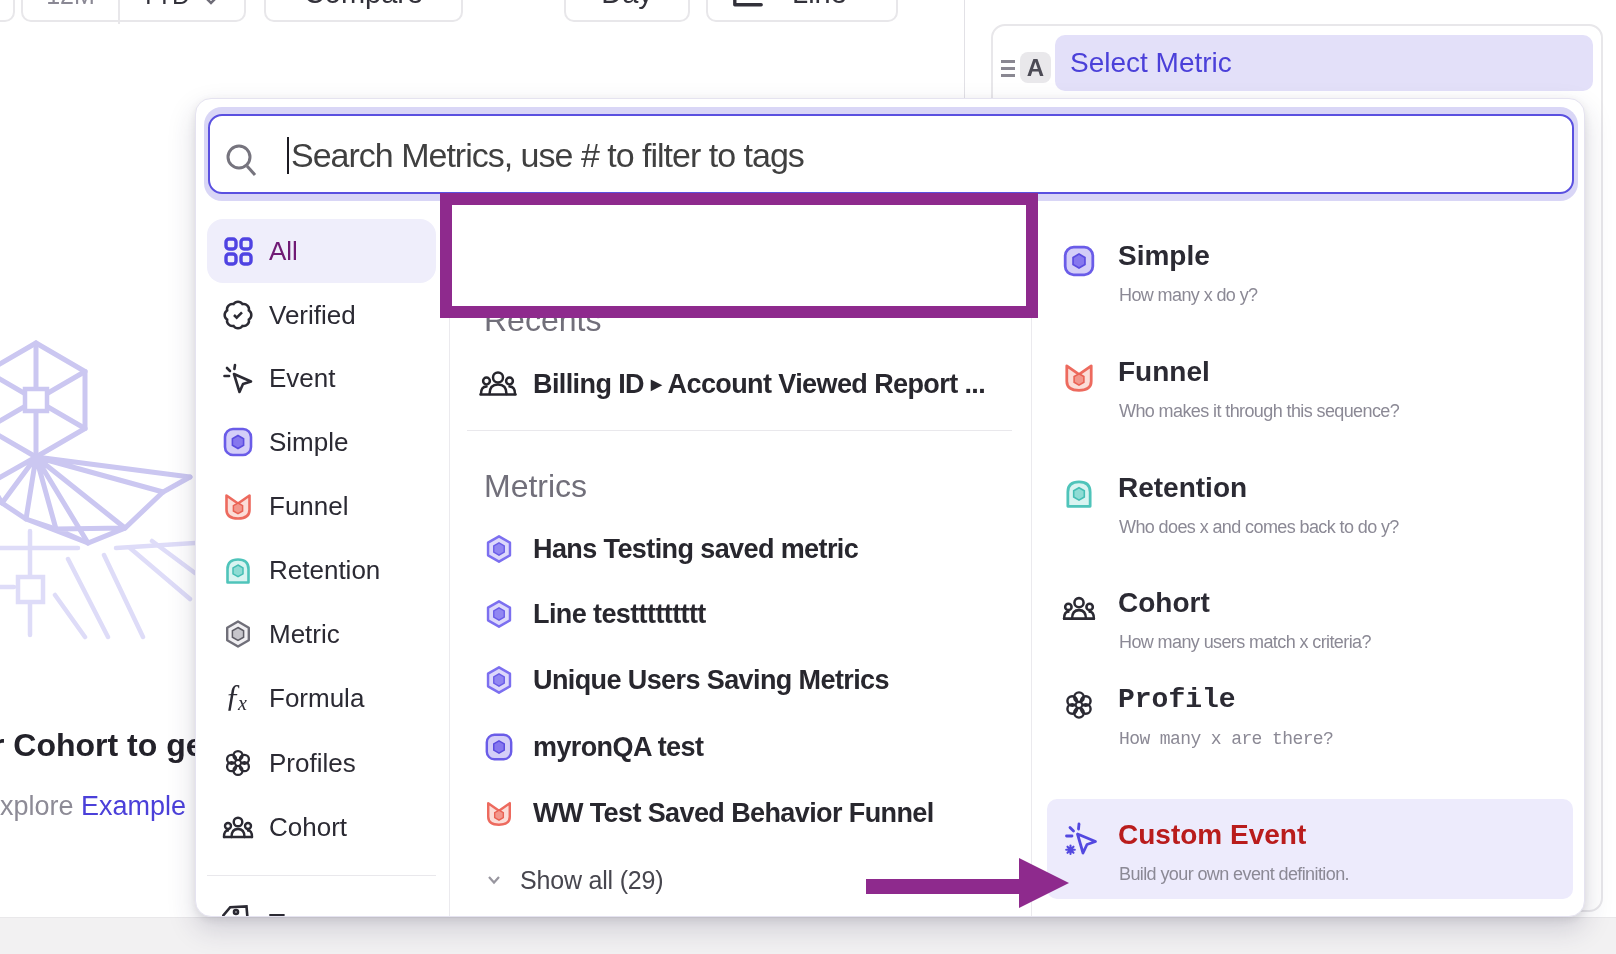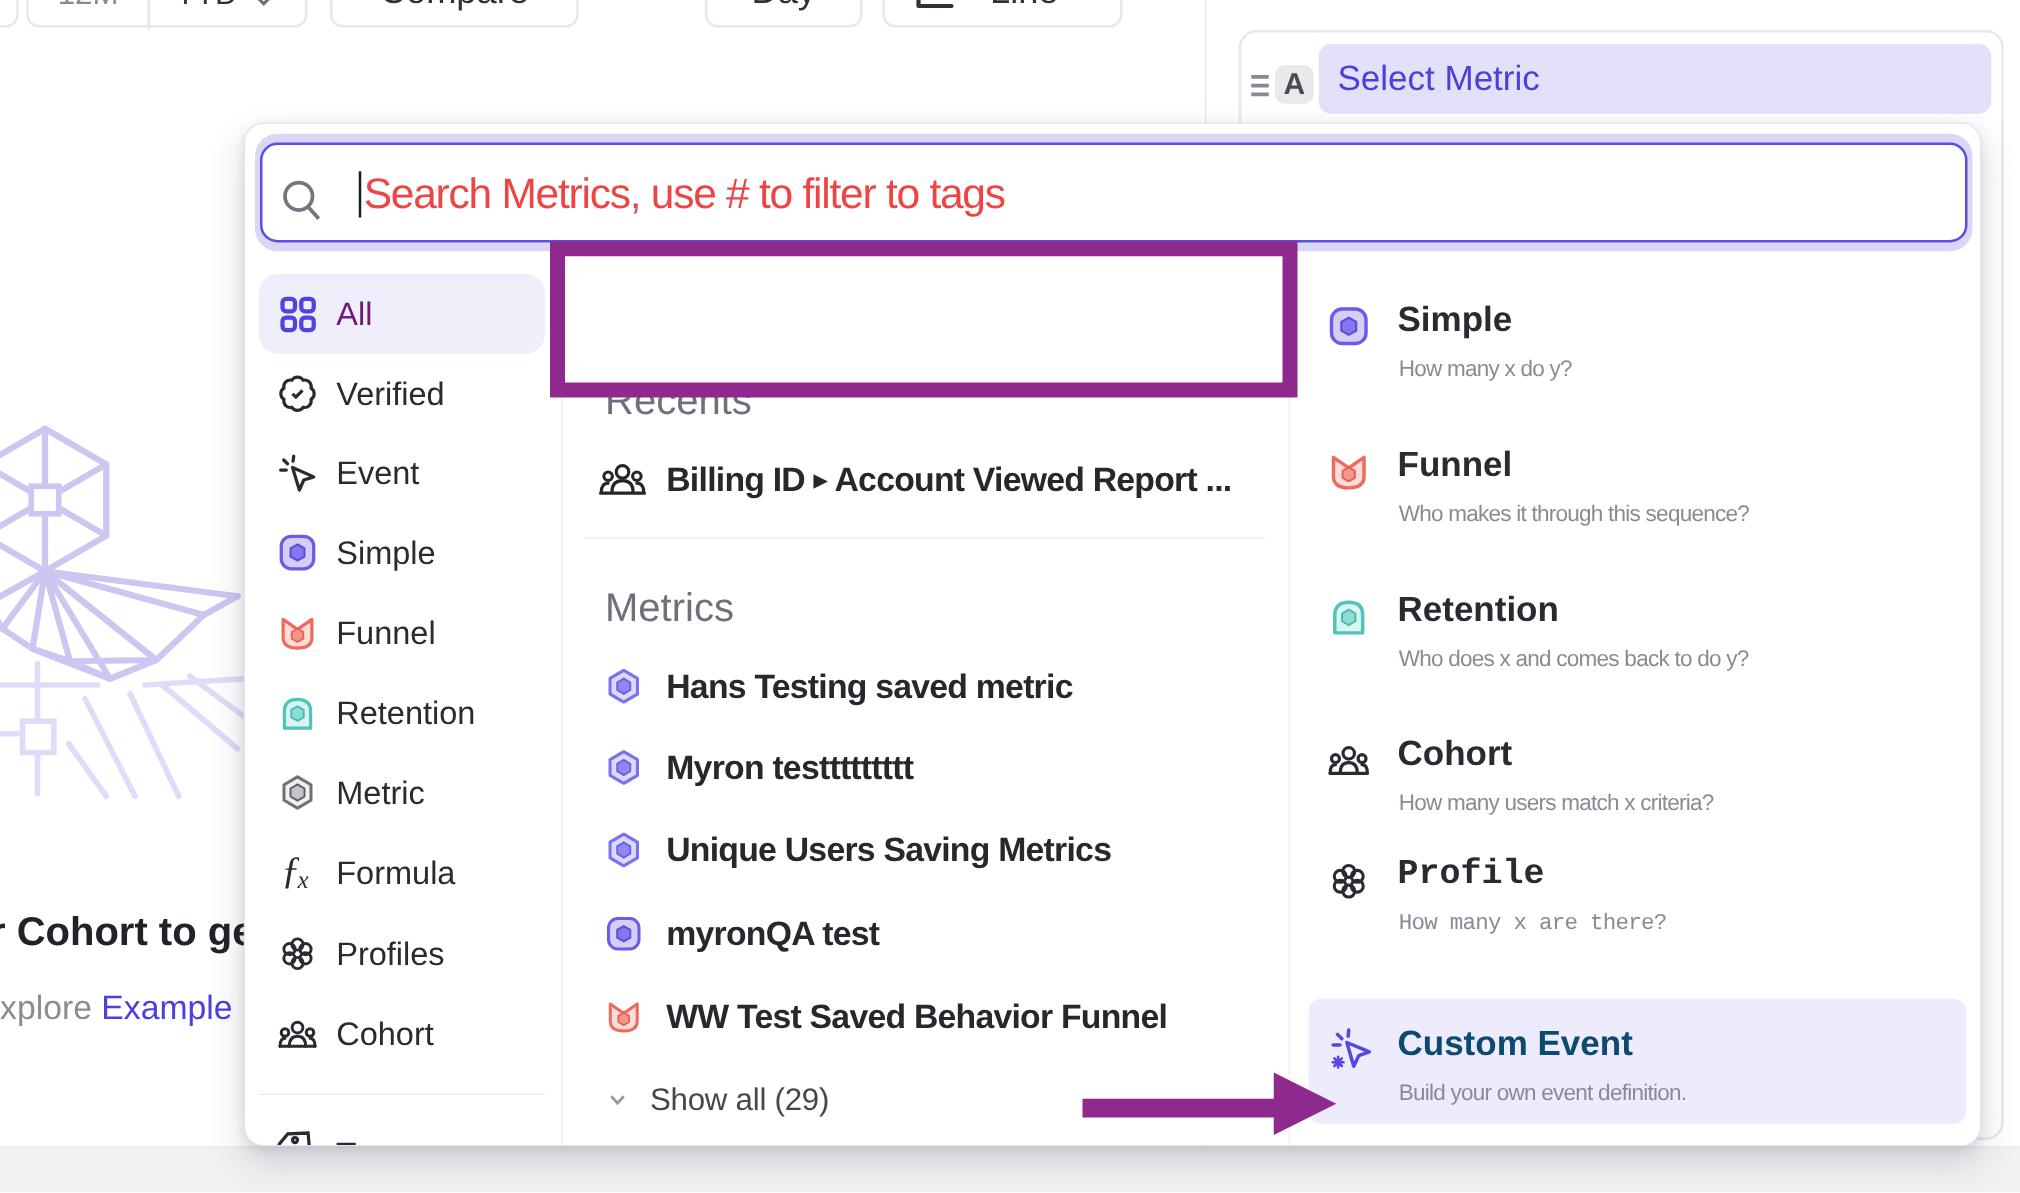--- a/index.html
+++ b/index.html
@@ -15,21 +15,21 @@
 
   .rcard { position:absolute; left:991px; top:24px; width:612px; height:888px; background:#fff; border:2px solid #e8e7ea; border-radius:14px; }
   .apill { position:absolute; left:27px; top:26px; width:31px; height:31px; background:#e9e8eb; border-radius:8px; font-size:24px; font-weight:700; color:#4c4b55; text-align:center; line-height:31px; }
   .selpill { position:absolute; left:62px; top:9px; width:538px; height:56px; background:#e3e0f9; border-radius:10px; font-size:28px; color:#4b40d9; line-height:56px; padding-left:15px; font-weight:500;}
 
   
   .panel { position:absolute; left:195px; top:98px; width:1390px; height:819px; background:#fff; border:1px solid #e5e3f0; border-radius:16px;
            box-shadow:0 12px 28px rgba(40,35,80,.17), 0 3px 9px rgba(0,0,0,.08); overflow:hidden; }
   .sring { position:absolute; left:8px; top:8px; width:1374px; height:94px; background:#d9d6f6; border-radius:18px; }
   .sinput { position:absolute; left:4px; top:7px; width:1366px; height:80px; background:#fff; border:2px solid #5a50e0; border-radius:14px; }
-  .placeholder { position:absolute; left:81px; top:0; height:78px; line-height:78px; font-size:34px; color:#ef4444; letter-spacing:-1px; }
+  .placeholder { position:absolute; left:81px; top:0; height:78px; line-height:78px; font-size:34px; color:#404040; letter-spacing:-1px; }
   .caret { position:absolute; left:77px; top:21px; width:2px; height:37px; background:#1c1b22; }
 
   .vsep1 { position:absolute; left:253px; top:102px; bottom:0; width:1px; background:#ebeaee; }
   .vsep2 { position:absolute; left:835px; top:102px; bottom:0; width:1px; background:#ebeaee; }
 
   
   .siderow { position:absolute; left:11px; width:229px; height:64px; border-radius:16px; }
   .siderow .ic { position:absolute; left:15px; top:16px; width:32px; height:32px; }
   .siderow .lb { position:absolute; left:62px; top:0; line-height:64px; font-size:26px; color:#2b2a33; }
   .sidesep { position:absolute; left:11px; width:229px; height:1px; background:#e9e8ec; }
@@ -223,21 +223,21 @@
         <path d="M16 2.5 L27.7 9.25 L27.7 22.75 L16 29.5 L4.3 22.75 L4.3 9.25 Z" fill="#ddd9fb" stroke="#7c6ff0" stroke-width="2.6" stroke-linejoin="round"></path>
         <path d="M16 9.5 L21.6 12.75 L21.6 19.25 L16 22.5 L10.4 19.25 L10.4 12.75 Z" fill="#9186f2" stroke="#6a5ce8" stroke-width="1.5"></path>
       </svg>
       <div class="lb">Hans Testing saved metric</div>
     </div>
     <div class="mrow" style="top:483px;">
       <svg class="ic" viewBox="0 0 32 32">
         <path d="M16 2.5 L27.7 9.25 L27.7 22.75 L16 29.5 L4.3 22.75 L4.3 9.25 Z" fill="#ddd9fb" stroke="#7c6ff0" stroke-width="2.6" stroke-linejoin="round"></path>
         <path d="M16 9.5 L21.6 12.75 L21.6 19.25 L16 22.5 L10.4 19.25 L10.4 12.75 Z" fill="#9186f2" stroke="#6a5ce8" stroke-width="1.5"></path>
       </svg>
-      <div class="lb">Myron testtttttttt</div>
+      <div class="lb">Line testtttttttt</div>
     </div>
     <div class="mrow" style="top:549px;">
       <svg class="ic" viewBox="0 0 32 32">
         <path d="M16 2.5 L27.7 9.25 L27.7 22.75 L16 29.5 L4.3 22.75 L4.3 9.25 Z" fill="#ddd9fb" stroke="#7c6ff0" stroke-width="2.6" stroke-linejoin="round"></path>
         <path d="M16 9.5 L21.6 12.75 L21.6 19.25 L16 22.5 L10.4 19.25 L10.4 12.75 Z" fill="#9186f2" stroke="#6a5ce8" stroke-width="1.5"></path>
       </svg>
       <div class="lb">Unique Users Saving Metrics</div>
     </div>
     <div class="mrow" style="top:682px;">
       <svg class="ic" viewBox="0 0 32 32">
@@ -310,21 +310,21 @@
     </div>
     <div class="abs" style="left:851px; top:700px; width:526px; height:100px; background:#edebfc; border-radius:10px;"></div>
     <div class="rrow" style="top:716px;">
       <svg class="ic" style="top:6px; width:38px; height:38px;" viewBox="0 0 38 38" fill="none" stroke="#5348e0" stroke-width="2.8" stroke-linejoin="round" stroke-linecap="round">
         <path d="M15.5 13 L33.5 20.5 L25 23.5 L21 32 Z"></path>
         <line x1="17" y1="3" x2="16.5" y2="8"></line>
         <line x1="8" y1="6.5" x2="11.5" y2="10"></line>
         <line x1="4.5" y1="15" x2="10" y2="15"></line>
         <path d="M8.5 24.5 L8.5 33 M4.2 28.75 L12.8 28.75 M5.5 25.7 L11.5 31.8 M5.5 31.8 L11.5 25.7" stroke-width="2.1"></path>
       </svg>
-      <div class="tt" style="color:#0c4a6e;">Custom Event</div>
+      <div class="tt" style="color:#b91c1c;">Custom Event</div>
       <div class="st">Build your own event definition.</div>
     </div>
   </div>
 
   <div class="annrect"></div>
   <svg class="annarrow" width="215" height="62" viewBox="0 0 215 62">
     <rect x="6" y="29" width="158" height="15" fill="#8e2a8d"></rect>
     <polygon points="159,8 209,33 159,58" fill="#8e2a8d"></polygon>
   </svg>
 

